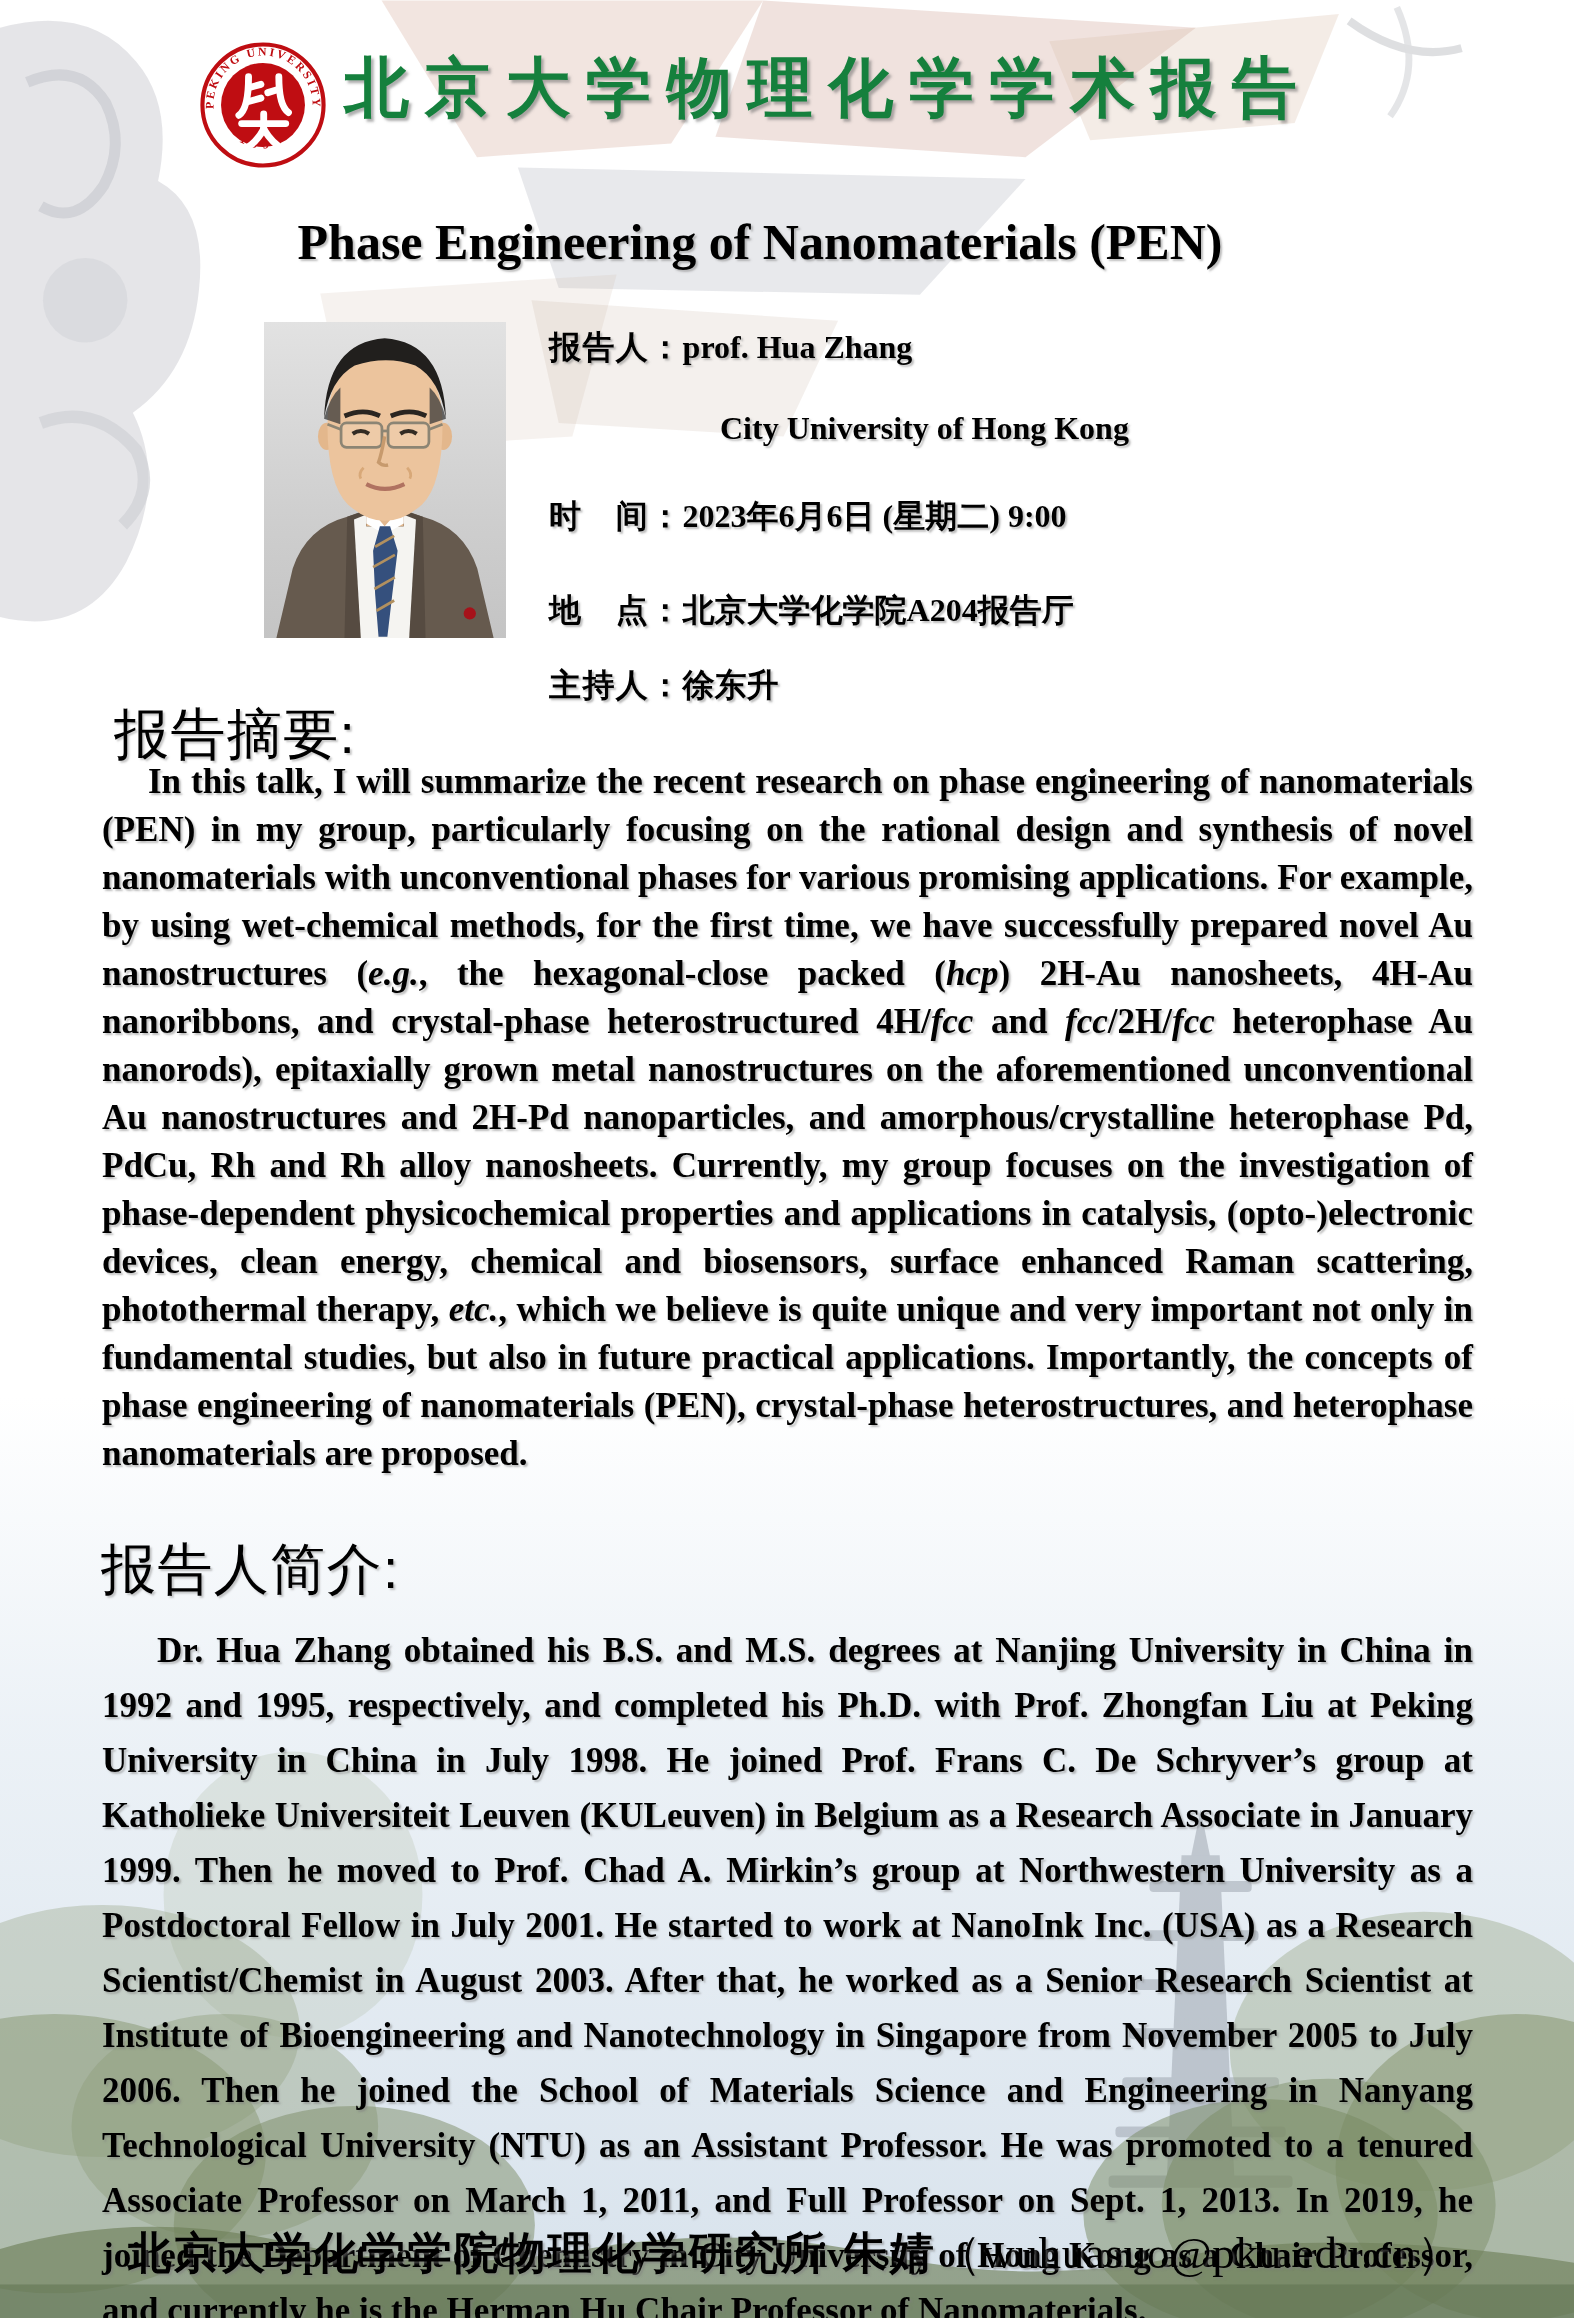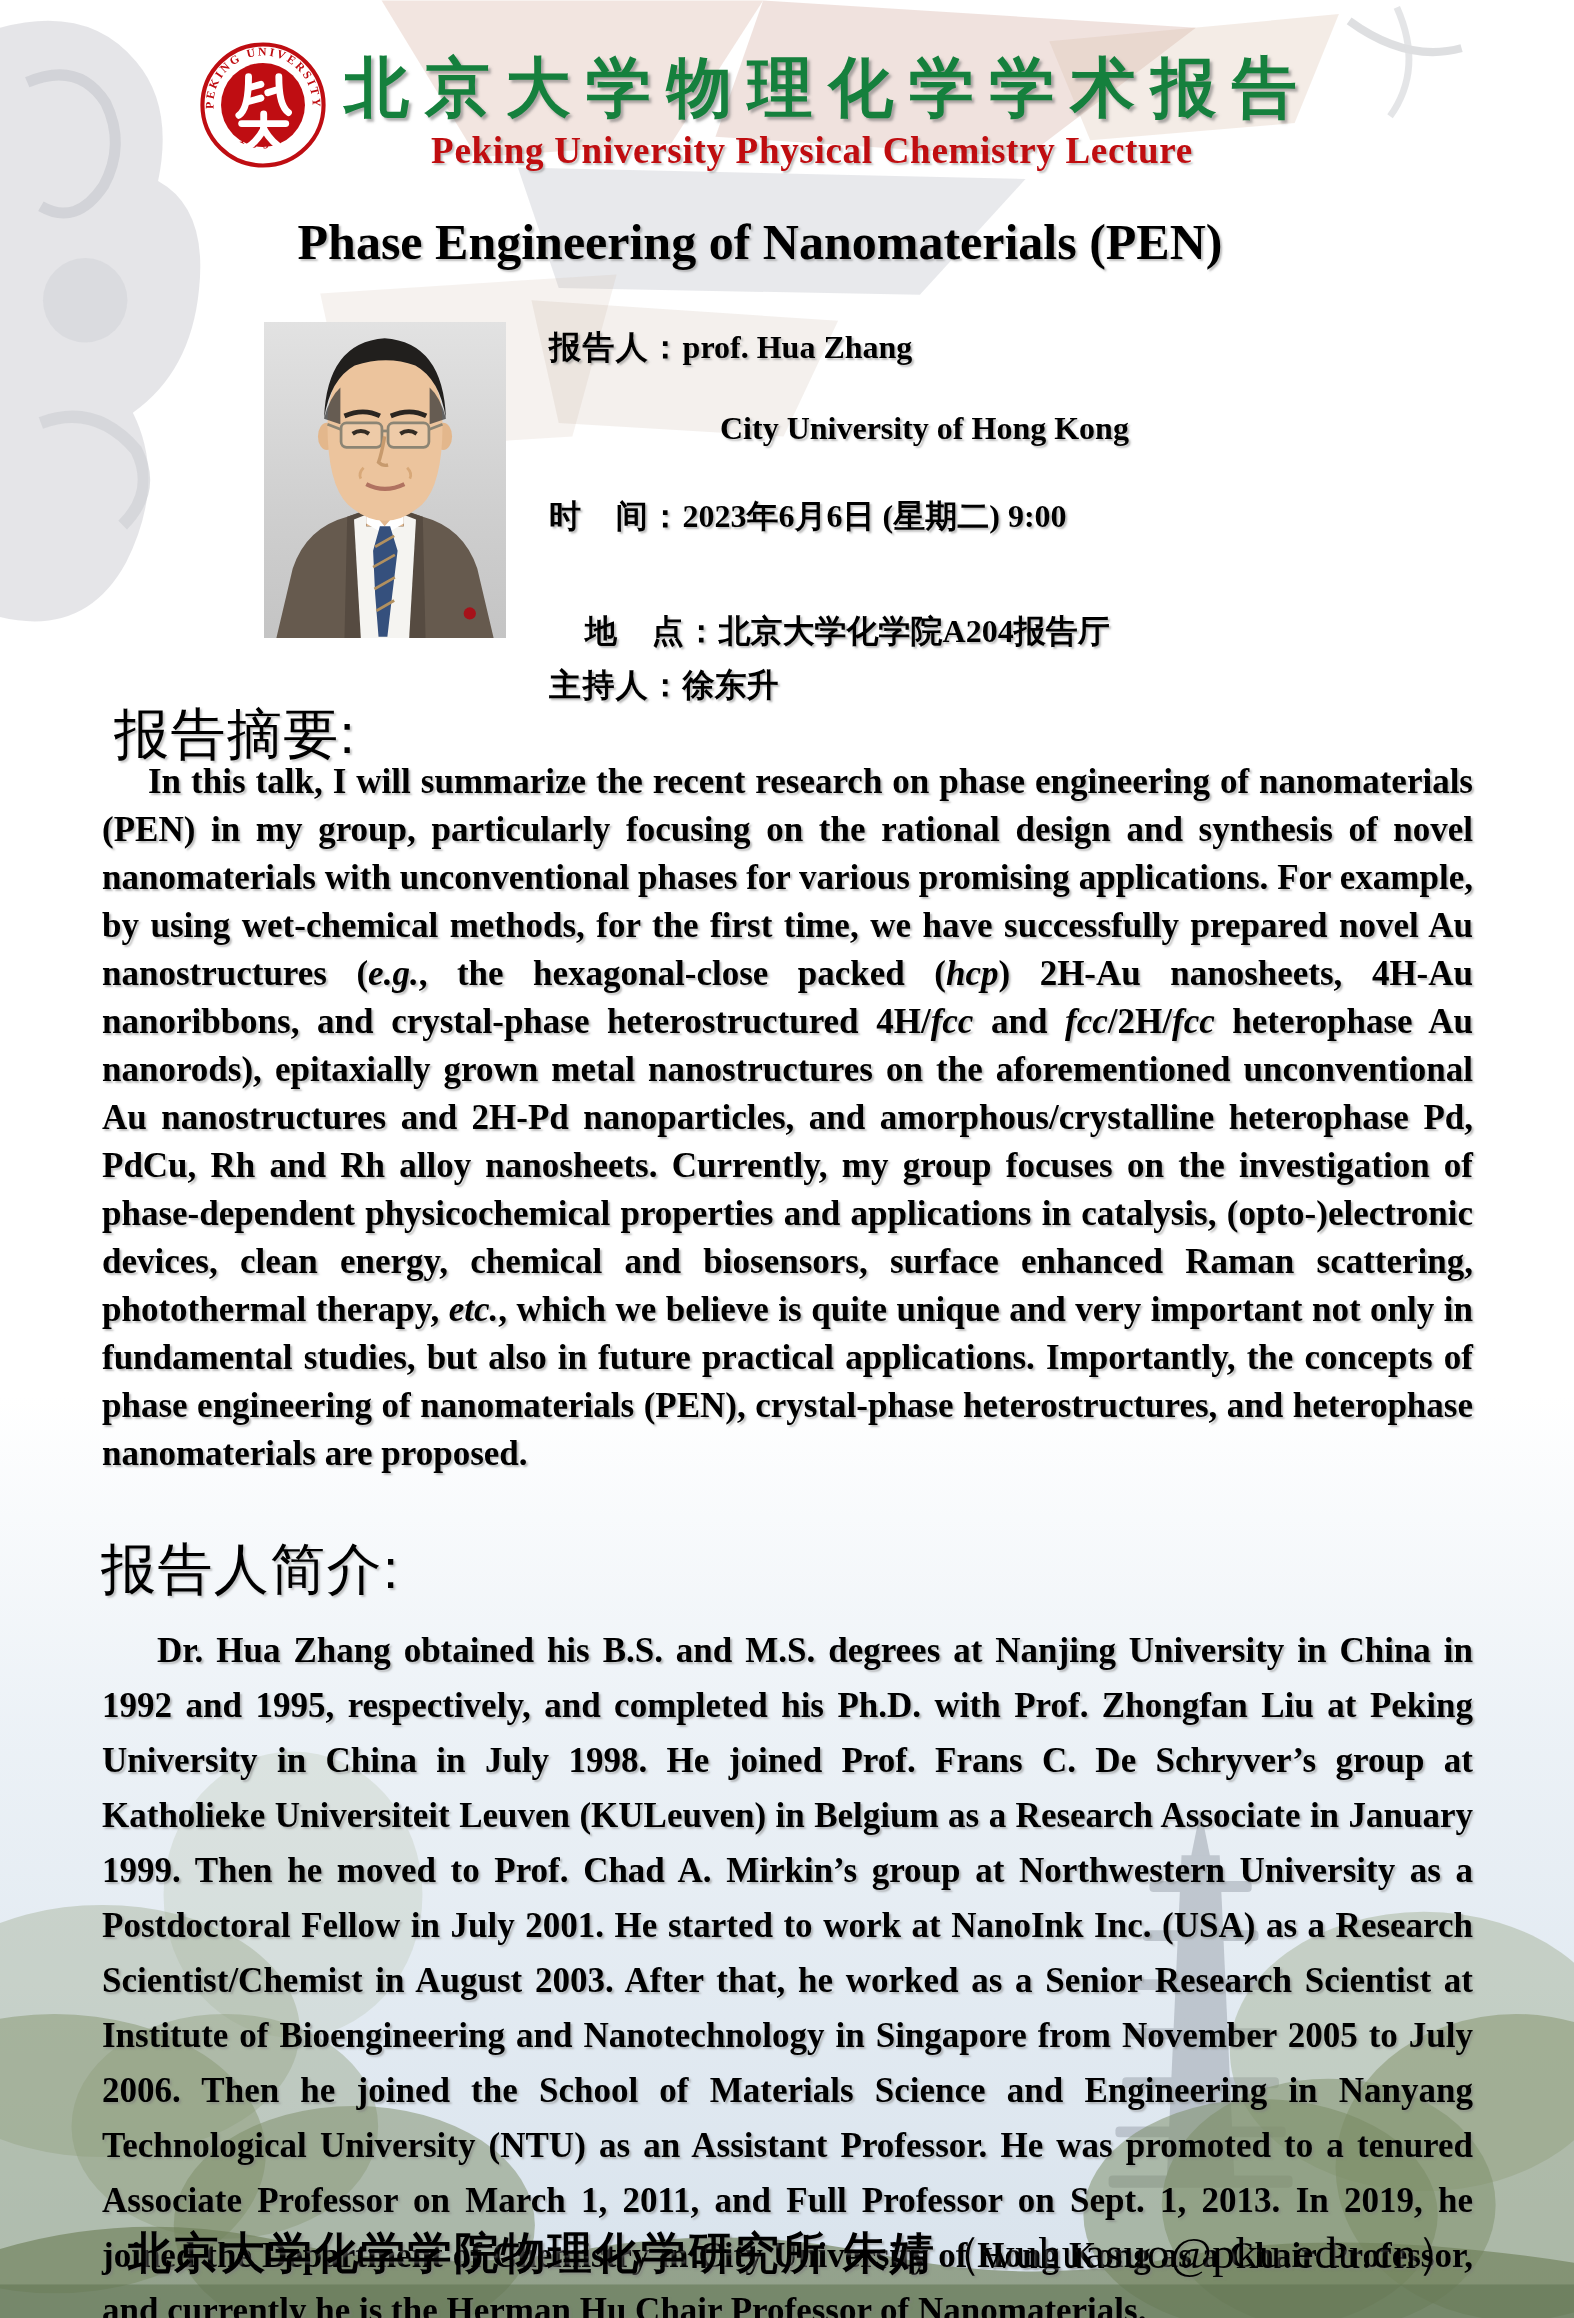--- a/index.html
+++ b/index.html
@@ -31,21 +31,21 @@
   .photo{left:264px;top:322px;width:242px;height:316px;
     background:linear-gradient(180deg,#e2e2e2 0%,#cfcfcf 60%,#c4c4c4 100%);}
   .photo svg{display:block;width:100%;height:100%;}
 
   .info-line{white-space:nowrap;font-size:32px;font-weight:700;}
   .info-label{font-family:"Liberation Sans","DejaVu Sans",sans-serif;letter-spacing:1.4px;}
   .info-value{font-family:"Liberation Serif","DejaVu Serif",serif;}
   .il1{left:549px;top:326px;}
   .il2{left:720px;top:410px;}
   .il3{left:549px;top:495px;}
-  .il4{left:549px;top:610px;margin-left:36px;}
+  .il4{left:549px;top:589px;}
   .il5{left:549px;top:664px;}
 
   .section-heading{font-size:55px;font-weight:400;letter-spacing:1.4px;line-height:1.0;
     text-shadow:2px 2px 2px rgba(130,130,130,.45);}
   .sh1{left:114px;top:707px;}
   .sh2{left:101px;top:1542px;}
 
   .body-par{left:102px;width:1371px;text-align:justify;font-weight:700;margin:0;}
   .abstract-par{top:758px;font-size:35px;line-height:48px;text-indent:46px;}
   .bio-par{top:1623px;font-size:35px;line-height:55px;text-indent:55px;}
@@ -129,21 +129,20 @@
         <path d="M116,70 L100,75"></path>
         <path d="M62,120 H126"></path>
         <path d="M94,106 V128"></path>
         <path d="M94,128 Q82,150 64,158"></path>
         <path d="M94,128 Q107,150 124,158"></path>
       </g>
     </svg>
   </div>
 
   <div class="abs zh hdr-zh shadow-big" style="color:#15803d">北京大学物理化学学术报告</div>
-  <div class="abs serif hdr-en shadow-sm" style="color:#c00d10">Peking University Physical Chemistry Lecture</div>
 
   <div class="abs serif lecture-title shadow-sm">Phase Engineering of Nanomaterials (PEN)</div>
 
   <div class="abs photo">
     <svg viewBox="0 0 355 464">
       <path d="M18,464 L42,362 Q62,302 122,286 L177,266 L233,286 Q293,302 313,362 L337,464 Z" fill="#665a4e"></path>
       <path d="M122,286 L177,268 L150,464 L118,464 Z" fill="#564b41"></path>
       <path d="M233,286 L177,268 L205,464 L237,464 Z" fill="#564b41"></path>
       <path d="M132,290 L177,272 L223,290 L213,464 L142,464 Z" fill="#f5f4f1"></path>
       <path d="M150,232 h55 v68 h-55 Z" fill="#e2b audio48f"></path>

